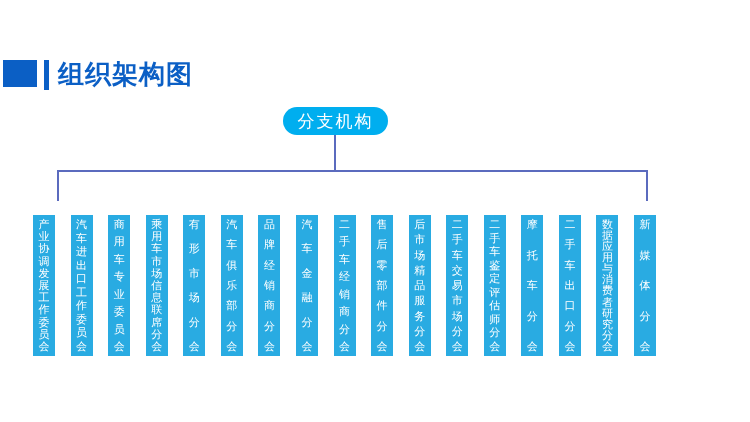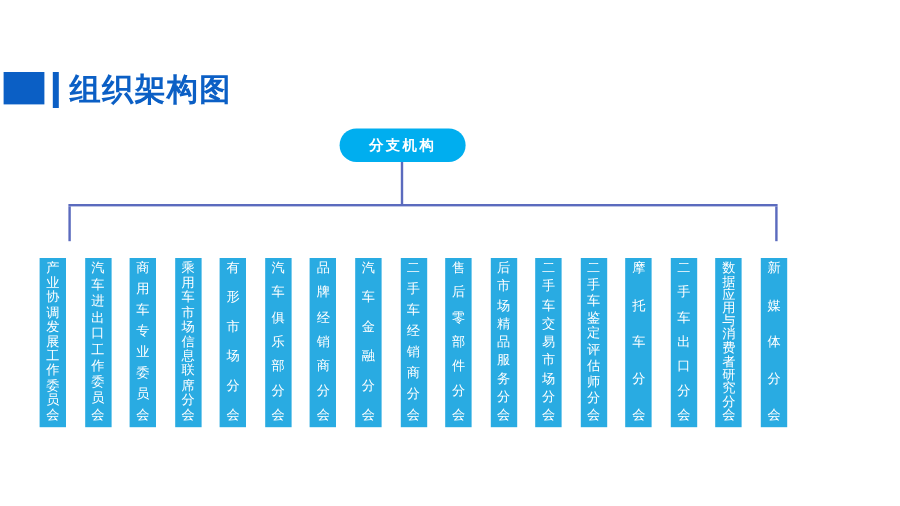--- a/index.html
+++ b/index.html
@@ -31,21 +31,21 @@
     line-height: 32px;
     white-space: nowrap;
   }
   
   .root-node {
     position: absolute; left: 283px; top: 75px;
     width: 105px; height: 28px;
     background: var(--node-cyan);
     border-radius: 14px;
     display: flex; align-items: center; justify-content: center;
-    color: #fff; font-size: 12px; font-weight: bold;
+    color: #fff; font-size: 17px; font-weight: normal;
     letter-spacing: 2px;
   }
   
   .line { position: absolute; background: var(--connector); }
   .line-stub  { left: 334px; top: 103px; width: 2px; height: 36px; }
   .line-h     { left: 57px;  top: 138px; width: 591px; height: 2px; }
   .line-drop-l{ left: 57px;  top: 140px; width: 2px; height: 29px; }
   .line-drop-r{ left: 646px; top: 140px; width: 2px; height: 29px; }
   
   .bars {

